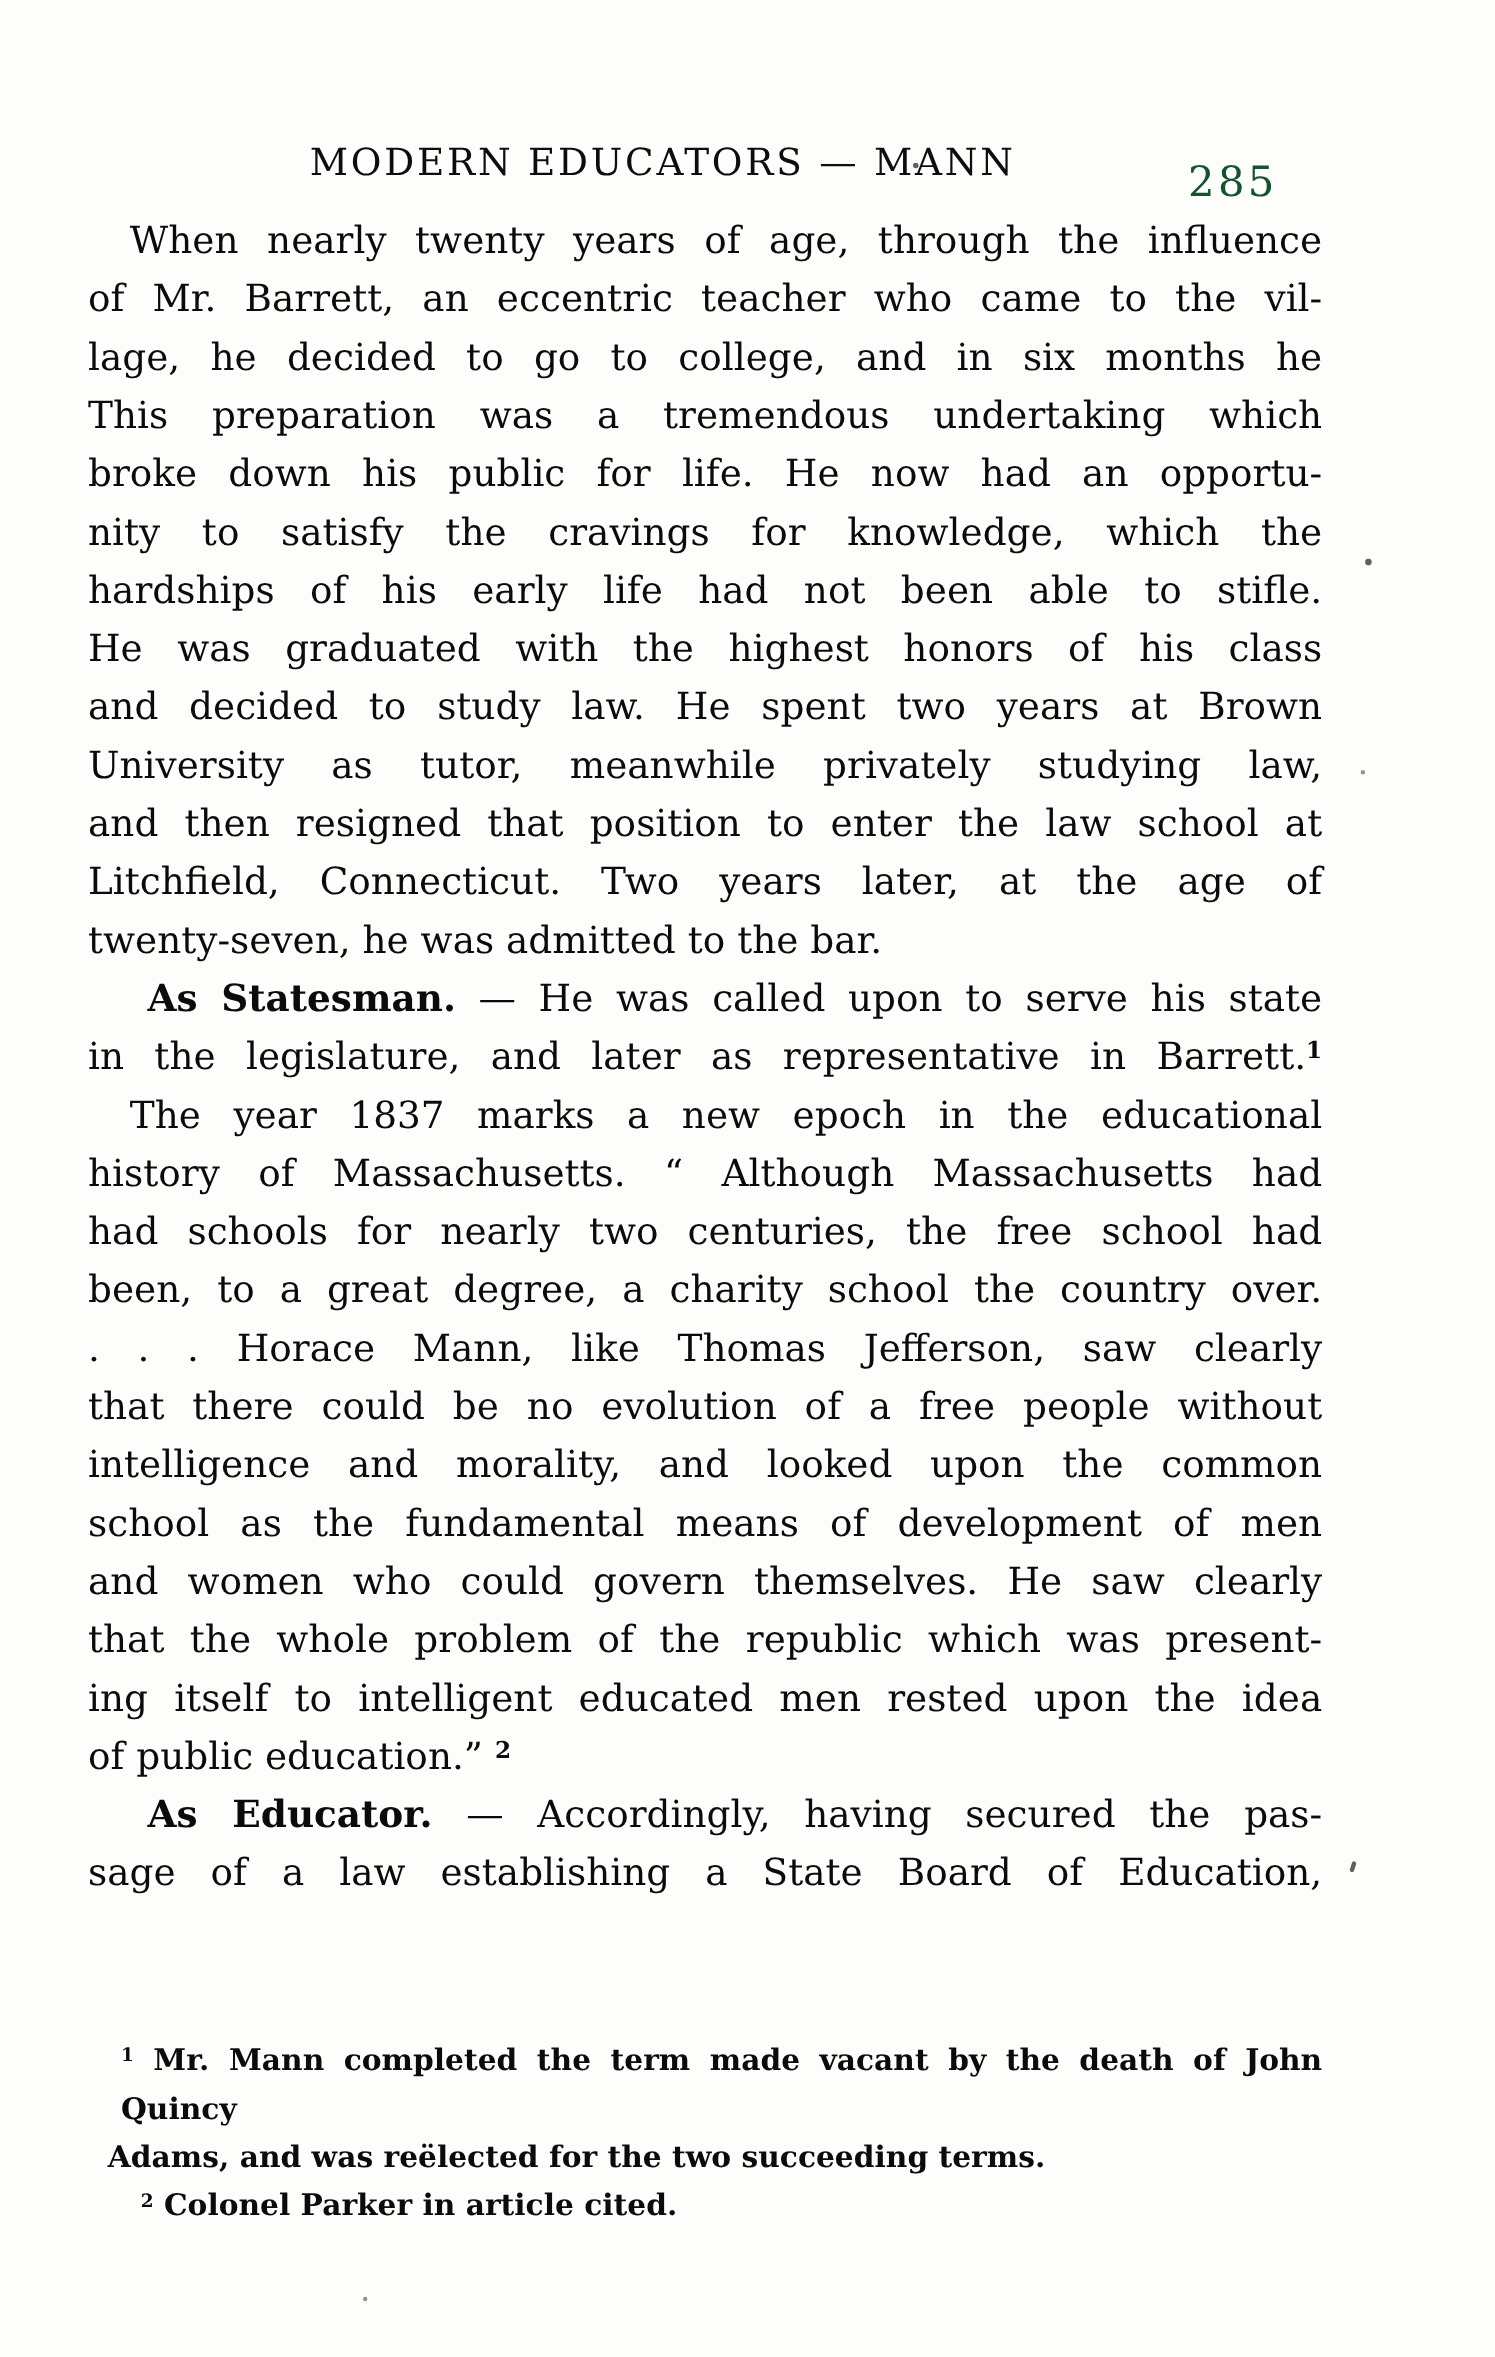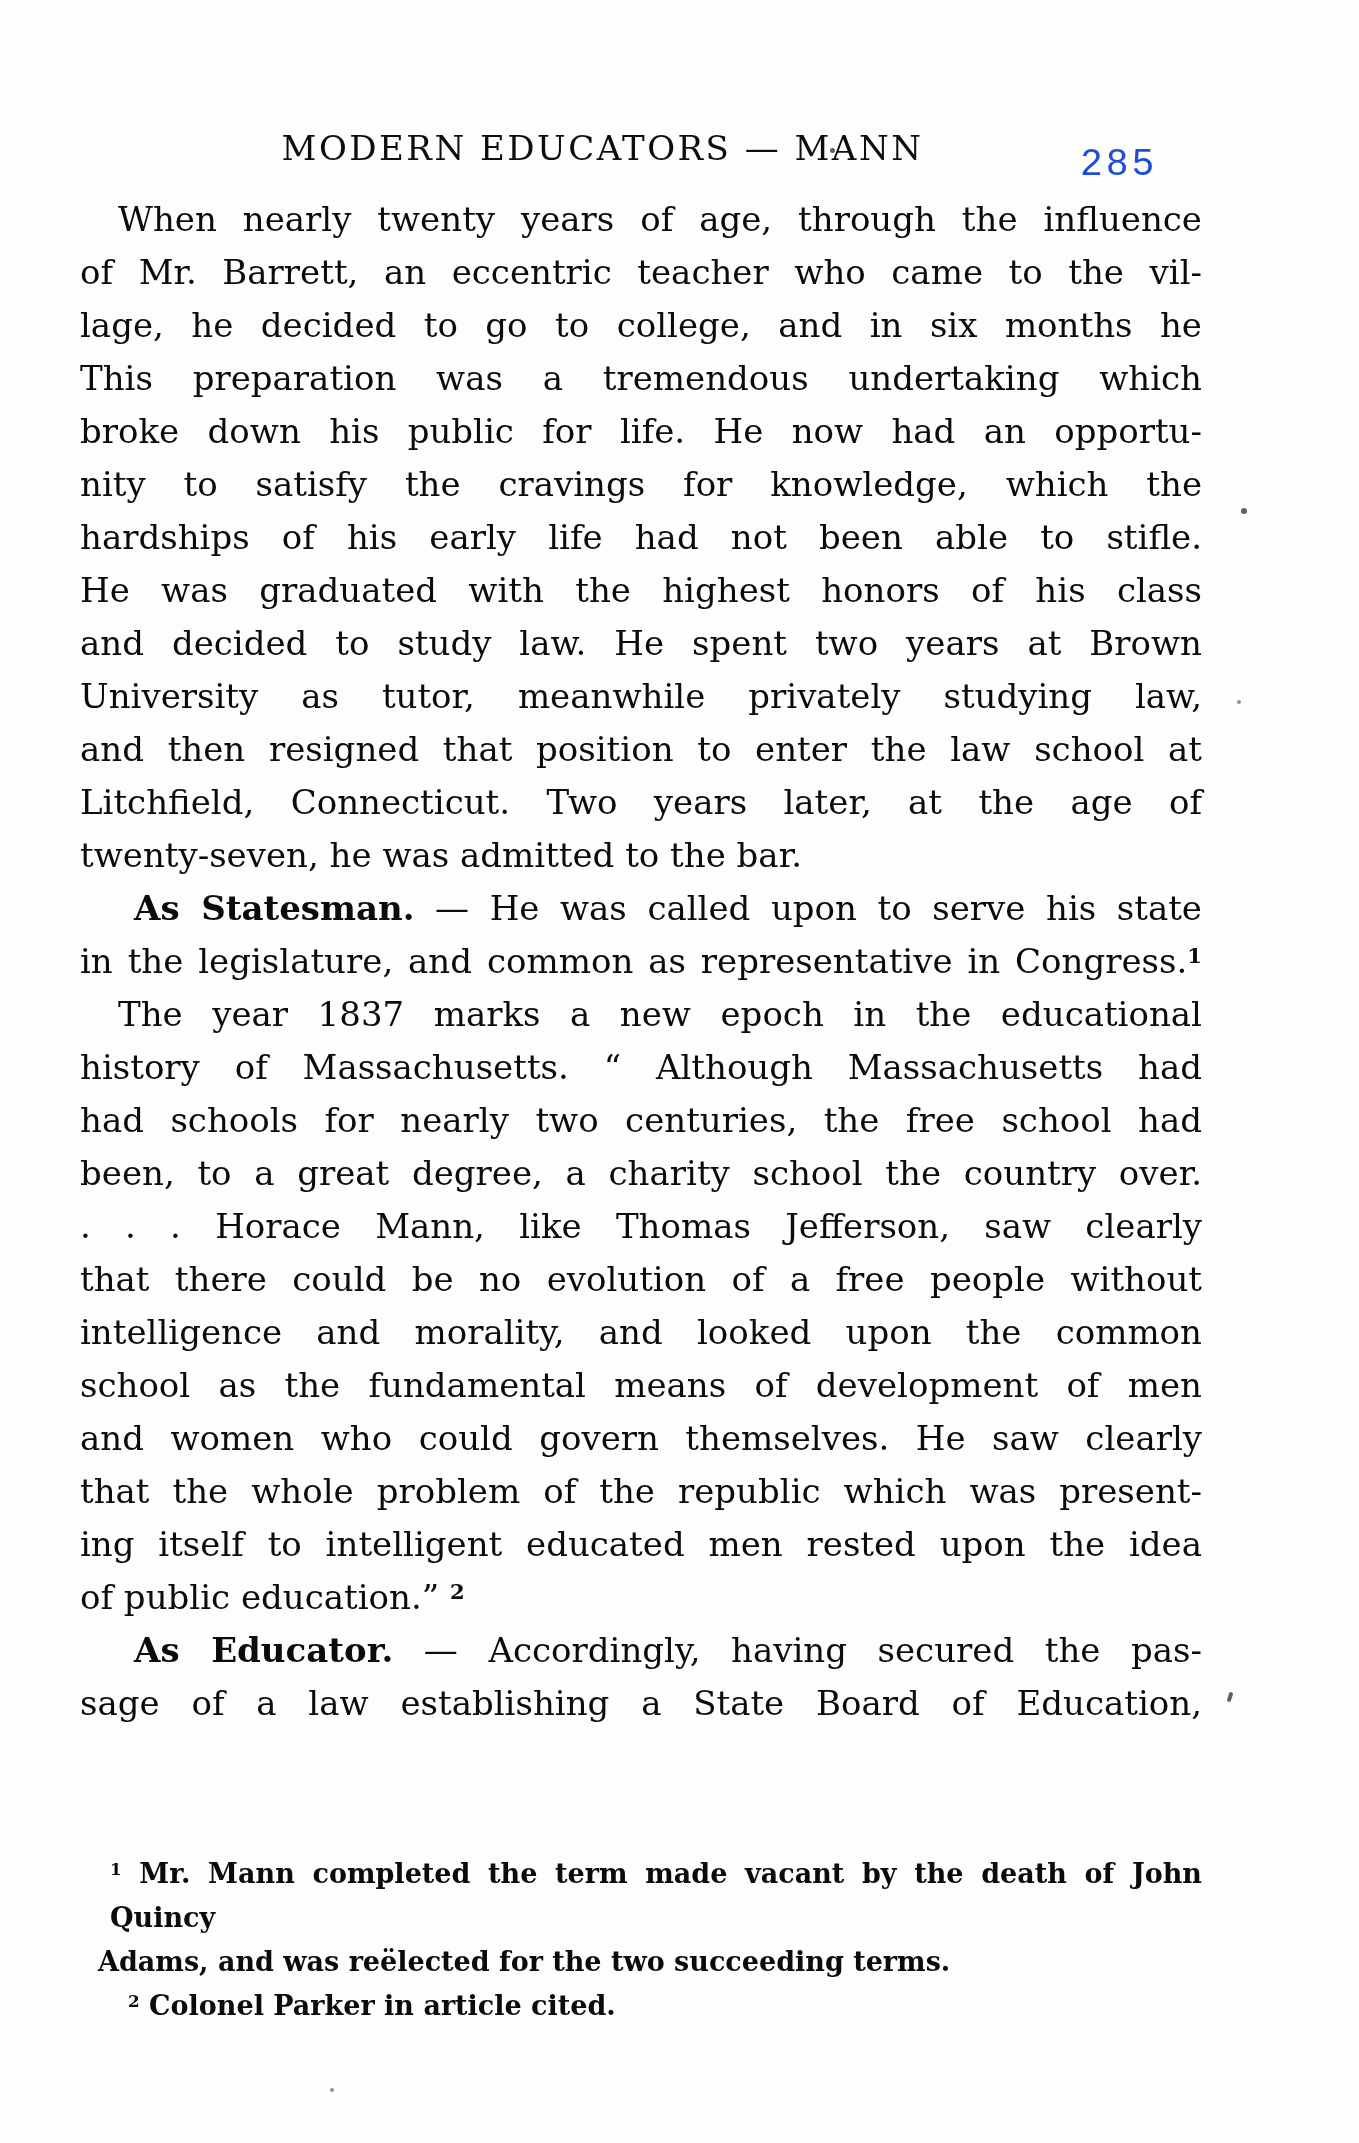--- a/index.html
+++ b/index.html
@@ -22,22 +22,21 @@
     font-size: 34px;
     letter-spacing: 2.5px;
     white-space: nowrap;
     color: #0d0d0d;
   }
   .page-number {
     position: absolute;
     top: 143px; left: 1080px;
     font-size: 38px;
     letter-spacing: 3px;
-    color: #1d4ed8;
-    font-family: Liberation Mono, monospace;
+    color: #14532d;
   }
   .body-text {
     position: absolute;
     top: 193px; left: 80px; width: 1122px;
     font-size: 34px;
     line-height: 53px;
   }
   .line {
     text-align: justify;
     text-align-last: justify;
@@ -93,21 +92,21 @@
         <div class="line"><span>hardships of his early life had not been able to stifle.</span></div>
         <div class="line"><span>He was graduated with the highest honors of his class</span></div>
         <div class="line"><span>and decided to study law.  He spent two years at Brown</span></div>
         <div class="line"><span>University as tutor, meanwhile privately studying law,</span></div>
         <div class="line"><span>and then resigned that position to enter the law school at</span></div>
         <div class="line"><span>Litchfield, Connecticut.  Two years later, at the age of</span></div>
         <div class="line noju"><span>twenty-seven, he was admitted to the bar.</span></div>
       </div>
       <div class="para">
         <div class="line"><span class="bold">As Statesman.</span><span> — He was called upon to serve his state</span></div>
-        <div class="line"><span>in the legislature, and common as representative in Congress.</span><sup>1</sup></div>
+        <div class="line"><span>in the legislature, and later as representative in Barrett.</span><sup>1</sup></div>
       </div>
       <div class="para">
         <div class="line"><span>The year 1837 marks a new epoch in the educational</span></div>
         <div class="line"><span>history of Massachusetts.  “ Although Massachusetts had</span></div>
         <div class="line"><span>had schools for nearly two centuries, the free school had</span></div>
         <div class="line"><span>been, to a great degree, a charity school the country over.</span></div>
         <div class="line"><span>. . .  Horace Mann, like Thomas Jefferson, saw clearly</span></div>
         <div class="line"><span>that there could be no evolution of a free people without</span></div>
         <div class="line"><span>intelligence and morality, and looked upon the common</span></div>
         <div class="line"><span>school as the fundamental means of development of men</span></div>

